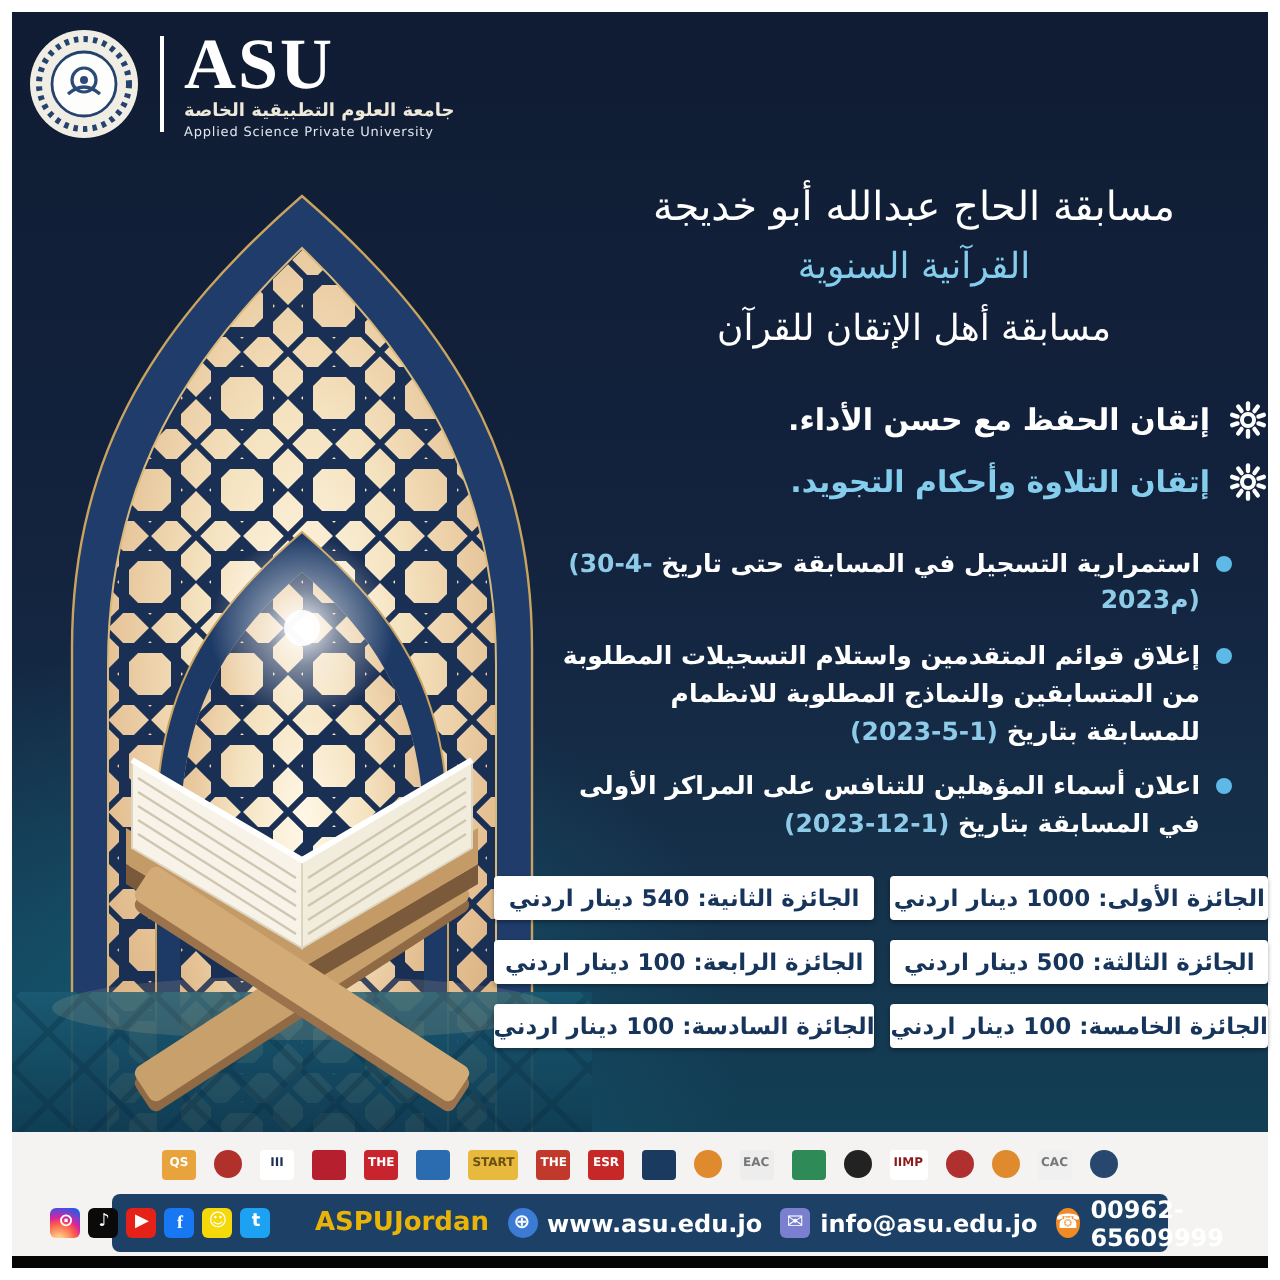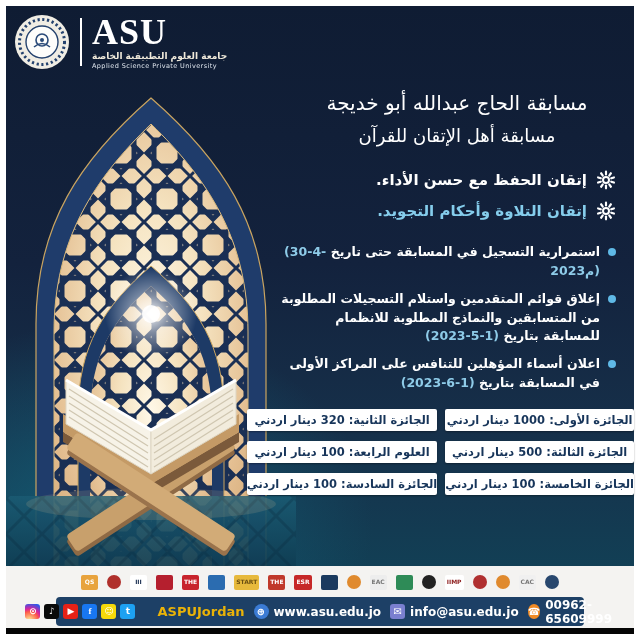--- a/index.html
+++ b/index.html
@@ -27,21 +27,21 @@
   
   .illustration{position:absolute;left:0;top:78px;width:290px;height:482px;}
 
   
   .content{position:absolute;left:274px;top:84px;width:354px;direction:rtl;}
   .title-line{font-weight:400;text-align:center;color:#ffffff;}
   .t1{font-size:20px;line-height:1.35;}
   .t2{font-size:18px;line-height:1.35;margin-top:5px;color:#85cdec;}
   .t3{font-size:18px;line-height:1.35;margin-top:7px;}
 
-  .features{margin-top:22px;padding-right:18px;display:flex;flex-direction:column;gap:11px;}
+  .features{margin-top:22px;display:flex;flex-direction:column;gap:11px;}
   .feature{display:flex;align-items:center;gap:9px;font-weight:700;font-size:15px;color:#ffffff;}
   .feature.accent .feature-text{color:#85cdec;}
   .sun{width:20px;height:20px;flex:0 0 20px;}
 
   .bullets{margin:22px 0 0 0;padding:0 18px 0 0;list-style:none;display:flex;flex-direction:column;gap:9px;}
   .bullet{display:flex;gap:8px;font-weight:700;font-size:12.5px;line-height:1.5;color:#ffffff;text-align:right;}
   .bullet .dot{flex:0 0 8px;width:8px;height:8px;border-radius:50%;background:#5fb9e6;margin-top:5px;}
   .bullet .date{color:#8ecbe8;}
 
   .prizes{margin-top:16px;display:grid;grid-template-columns:1fr 1fr;column-gap:8px;row-gap:10px;direction:rtl;}
@@ -168,20 +168,21 @@
           <line x1="227" y1="333" x2="148" y2="383"></line>
         </g>
         <polyline points="60,296 145,346 230,296" fill="none" stroke="#ffffff" stroke-width="3"></polyline>
         <rect x="50" y="403" width="190" height="20" rx="4" transform="rotate(33 145 413)" fill="#9a734c"></rect>
         <rect x="50" y="398" width="190" height="20" rx="4" transform="rotate(33 145 408)" fill="#d2ab77"></rect>
       </g>
     </svg>
 
     <div class="content">
       <div class="title-line t1">مسابقة الحاج عبدالله أبو خديجة</div>
+      <div class="title-line t2">القرآنية السنوية</div>
       <div class="title-line t3">مسابقة أهل الإتقان للقرآن</div>
 
       <div class="features">
         <div class="feature">
           <svg class="sun" viewBox="0 0 24 24">
             <g stroke="#ffffff" stroke-width="2.6" stroke-linecap="round">
               <line x1="12" y1="2" x2="12" y2="5.4"></line>
               <line x1="12" y1="2" x2="12" y2="5.4" transform="rotate(36 12 12)"></line>
               <line x1="12" y1="2" x2="12" y2="5.4" transform="rotate(72 12 12)"></line>
               <line x1="12" y1="2" x2="12" y2="5.4" transform="rotate(108 12 12)"></line>
@@ -220,29 +221,29 @@
         <li class="bullet">
           <span class="dot"></span>
           <span><span>استمرارية التسجيل في المسابقة حتى تاريخ</span> <span class="date" dir="ltr">(30-4-2023م)</span></span>
         </li>
         <li class="bullet">
           <span class="dot"></span>
           <span><span>إغلاق قوائم المتقدمين واستلام التسجيلات المطلوبة من المتسابقين والنماذج المطلوبة للانظمام للمسابقة بتاريخ</span> <span class="date" dir="ltr">(2023-5-1)</span></span>
         </li>
         <li class="bullet">
           <span class="dot"></span>
-          <span><span>اعلان أسماء المؤهلين للتنافس على المراكز الأولى في المسابقة بتاريخ</span> <span class="date" dir="ltr">(2023-6-1)</span></span>
+          <span><span>اعلان أسماء المؤهلين للتنافس على المراكز الأولى في المسابقة بتاريخ</span> <span class="date" dir="ltr">(2023-12-1)</span></span>
         </li>
       </ul>
 
       <div class="prizes">
         <div class="prize">الجائزة الأولى: 1000 دينار اردني</div>
-        <div class="prize">الجائزة الثانية: 320 دينار اردني</div>
+        <div class="prize">الجائزة الثانية: 540 دينار اردني</div>
         <div class="prize">الجائزة الثالثة: 500 دينار اردني</div>
-        <div class="prize">العلوم الرابعة: 100 دينار اردني</div>
+        <div class="prize">الجائزة الرابعة: 100 دينار اردني</div>
         <div class="prize">الجائزة الخامسة: 100 دينار اردني</div>
         <div class="prize">الجائزة السادسة: 100 دينار اردني</div>
       </div>
     </div>
 
     <div class="strip">
       <div class="partner-logos">
           <span class="plogo" style="background: rgb(232, 163, 61); color: rgb(255, 255, 255);">QS</span>
           <span class="plogo circle" style="background: rgb(176, 48, 44); color: rgb(255, 255, 255);"></span>
           <span class="plogo" style="background: rgb(255, 255, 255); color: rgb(27, 47, 82);">III</span>

